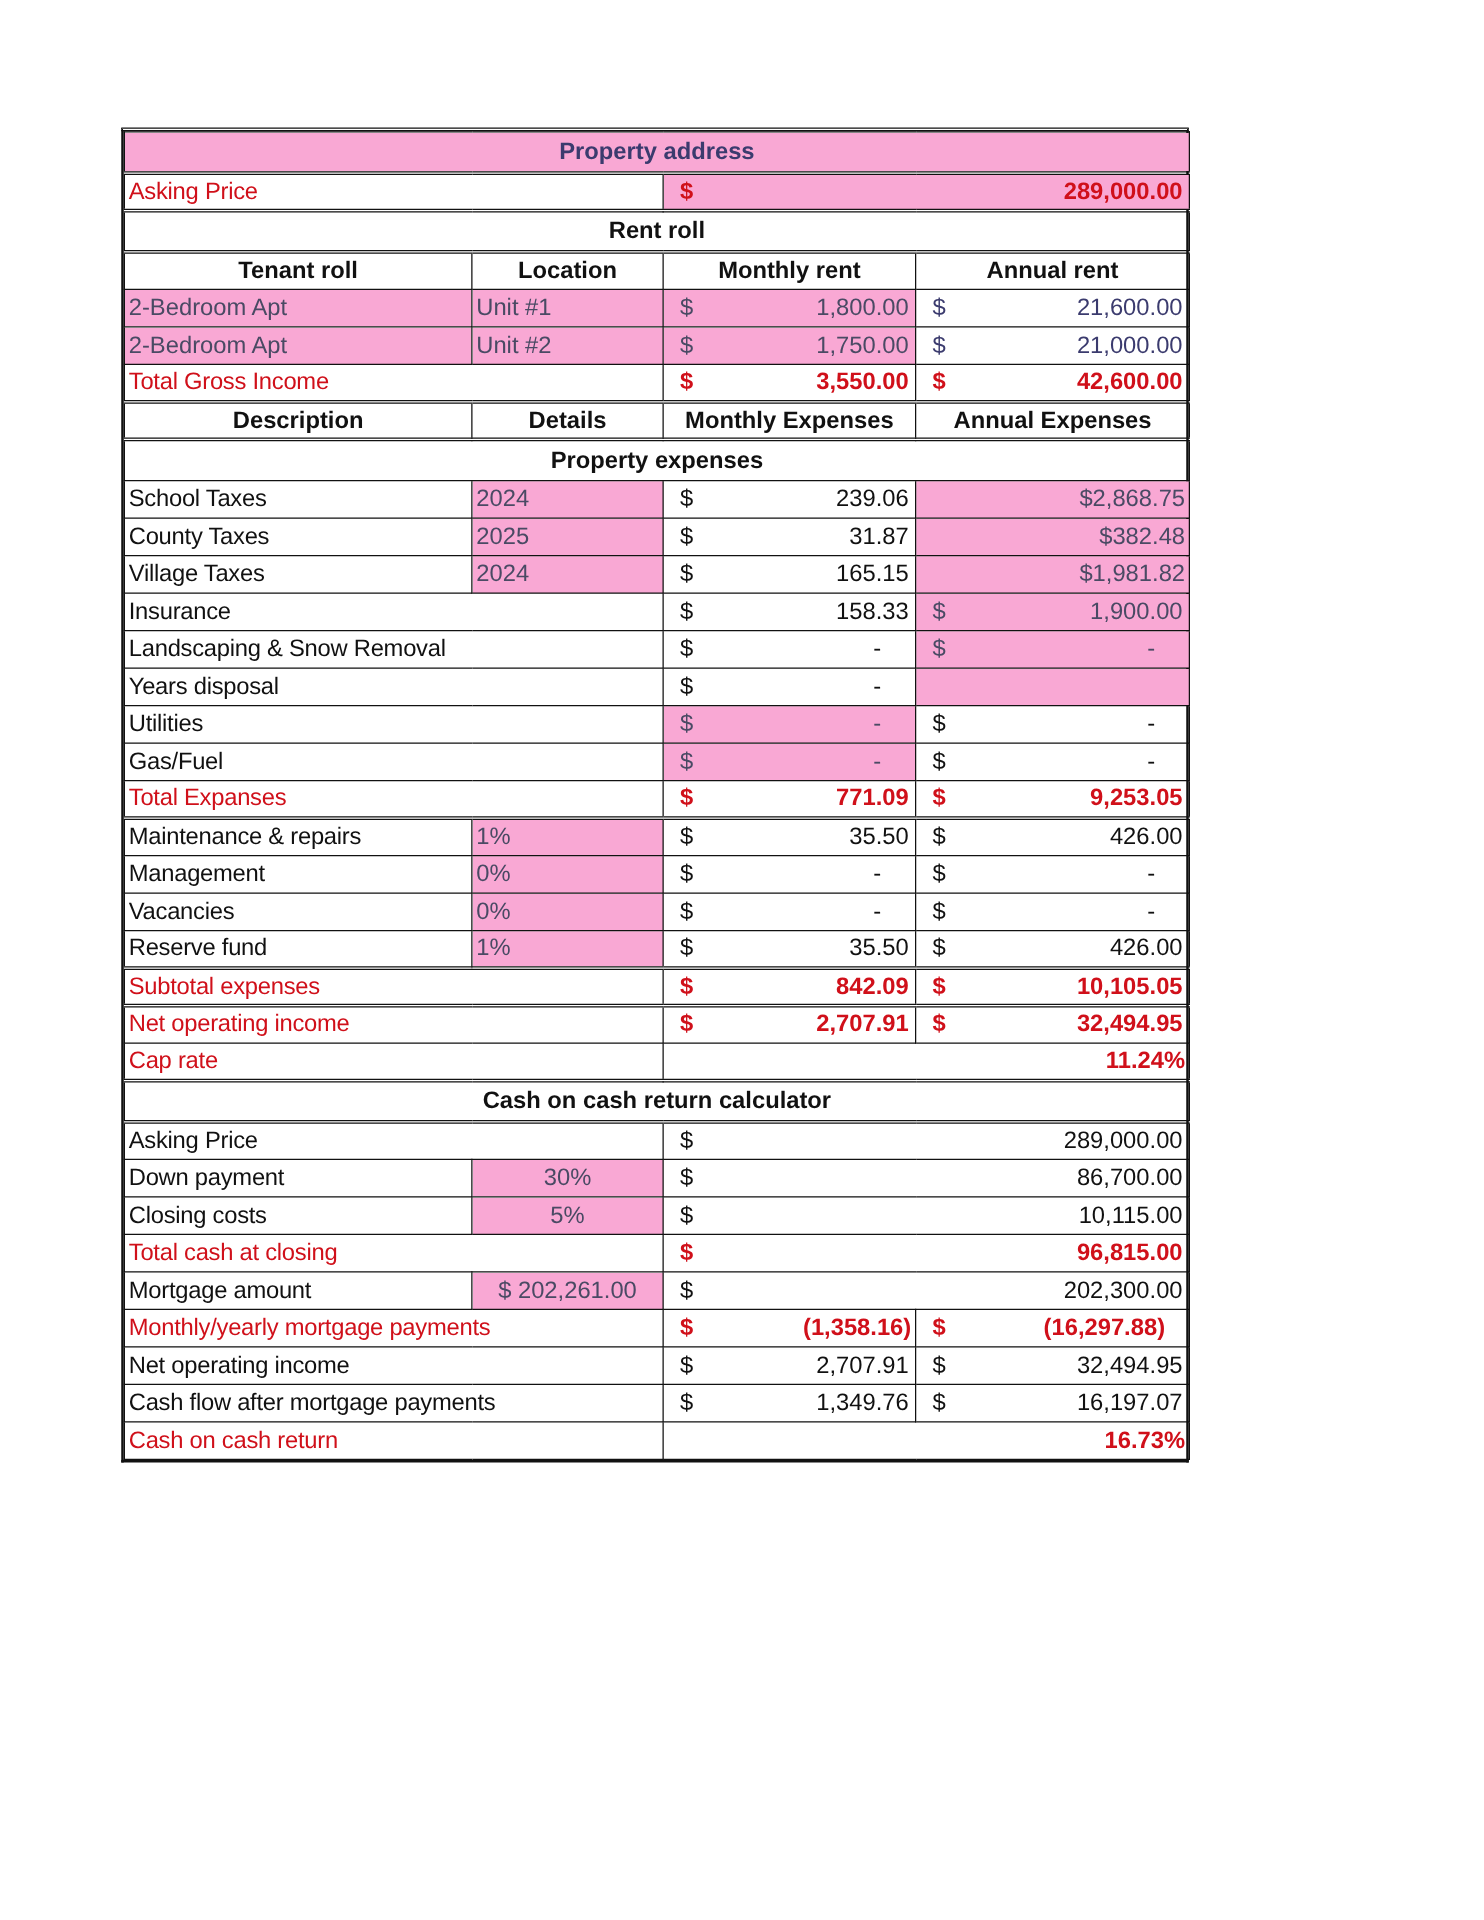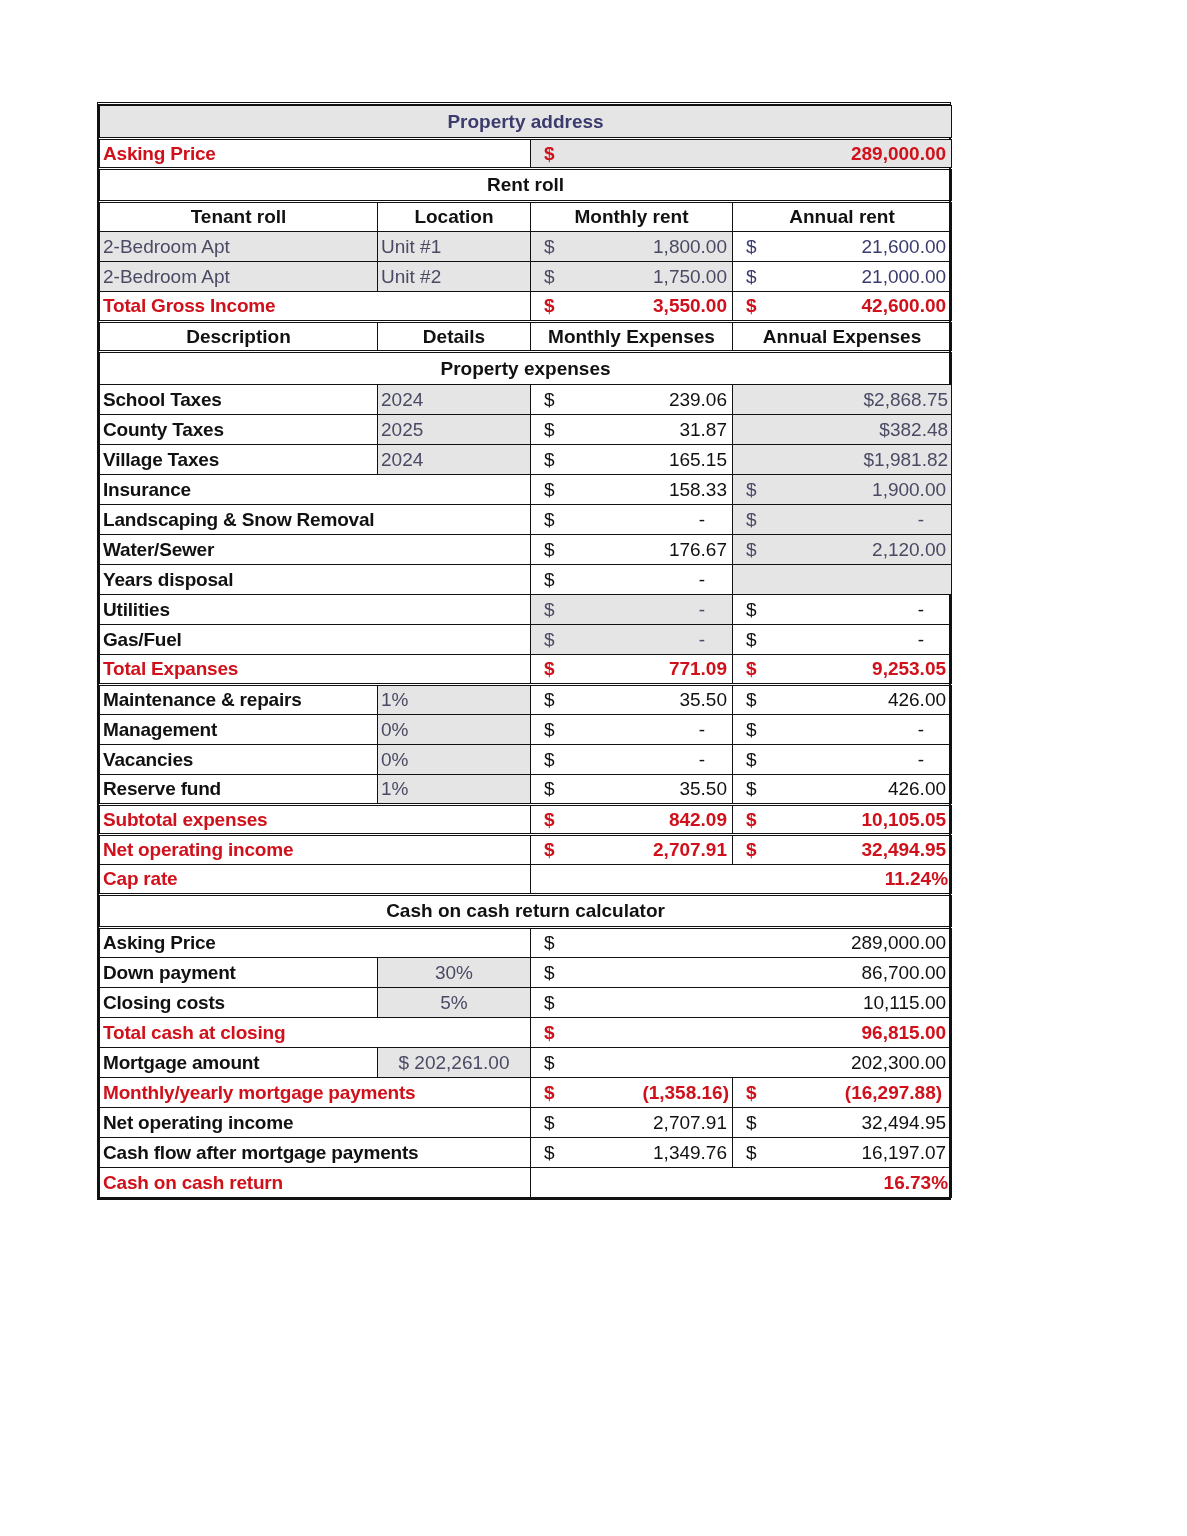--- a/index.html
+++ b/index.html
@@ -10,25 +10,25 @@
   }
   table { border-collapse: collapse; width: 100%; table-layout: fixed; }
   col.c1 { width: 278px; }
   col.c2 { width: 153px; }
   col.c3 { width: 202px; }
   col.c4 { width: 219px; }
   td {
     border: 1.5px solid #111; height: 30px; padding: 0 3px; font-size: 19px;
     white-space: nowrap; overflow: hidden; color: #111; box-sizing: border-box;
   }
-  td.lbl { font-weight: bold; font-family: "Liberation Sans", sans-serif; letter-spacing: -0.2px; }
+  td.lbl { font-weight: normal; font-family: "Liberation Sans", sans-serif; letter-spacing: -0.2px; }
   td.title { text-align: center; font-weight: bold; height: 33px; }
   tr.sep td { border-top: 3px double #111; }
   td.hdr { text-align: center; font-weight: bold; }
-  .fill { background: #e5e5e5; margin-left: 28px; }
+  .fill { background: #f9a8d4; margin-left: 28px; }
   .in { color: #4a4a64; }
   .red { color: #D0101A; font-weight: bold; }
   .navy { color: #3b3b6e; }
   .money { display: flex; justify-content: space-between; width: 100%; }
   .money .sym { padding-left: 10px; }
   .money .amt { padding-right: 2px; }
   .right { text-align: right; }
   .center { text-align: center; }
 </style>
 </head>
@@ -183,35 +183,20 @@
             </div>
           </td>
     <td class="fill in">
             <div class="money">
               <span class="sym">$</span>
               <span class="amt" style="padding-right:24px">-</span>
             </div>
           </td>
   </tr>
 
-  <tr>
-    <td colspan="2" class="lbl">Water/Sewer</td>
-    <td>
-            <div class="money">
-              <span class="sym">$</span>
-              <span class="amt">176.67</span>
-            </div>
-          </td>
-    <td class="fill in">
-            <div class="money">
-              <span class="sym">$</span>
-              <span class="amt">2,120.00</span>
-            </div>
-          </td>
-  </tr>
 
   <tr>
     <td colspan="2" class="lbl">Years disposal</td>
     <td>
             <div class="money">
               <span class="sym">$</span>
               <span class="amt" style="padding-right:24px">-</span>
             </div>
           </td>
     <td class="fill in"></td>
@@ -419,21 +404,21 @@
     <td colspan="2" class="lbl red">Monthly/yearly mortgage payments</td>
     <td class="red">
             <div class="money">
               <span class="sym">$</span>
               <span class="amt" style="padding-right:0">(1,358.16)</span>
             </div>
           </td>
     <td class="red">
             <div class="money">
               <span class="sym">$</span>
-              <span class="amt" style="padding-right:6px">(16,297.88)</span>
+              <span class="amt" style="padding-right:16px">(16,297.88)</span>
             </div>
           </td>
   </tr>
   <tr>
     <td colspan="2" class="lbl">Net operating income</td>
     <td>
             <div class="money">
               <span class="sym">$</span>
               <span class="amt">2,707.91</span>
             </div>

